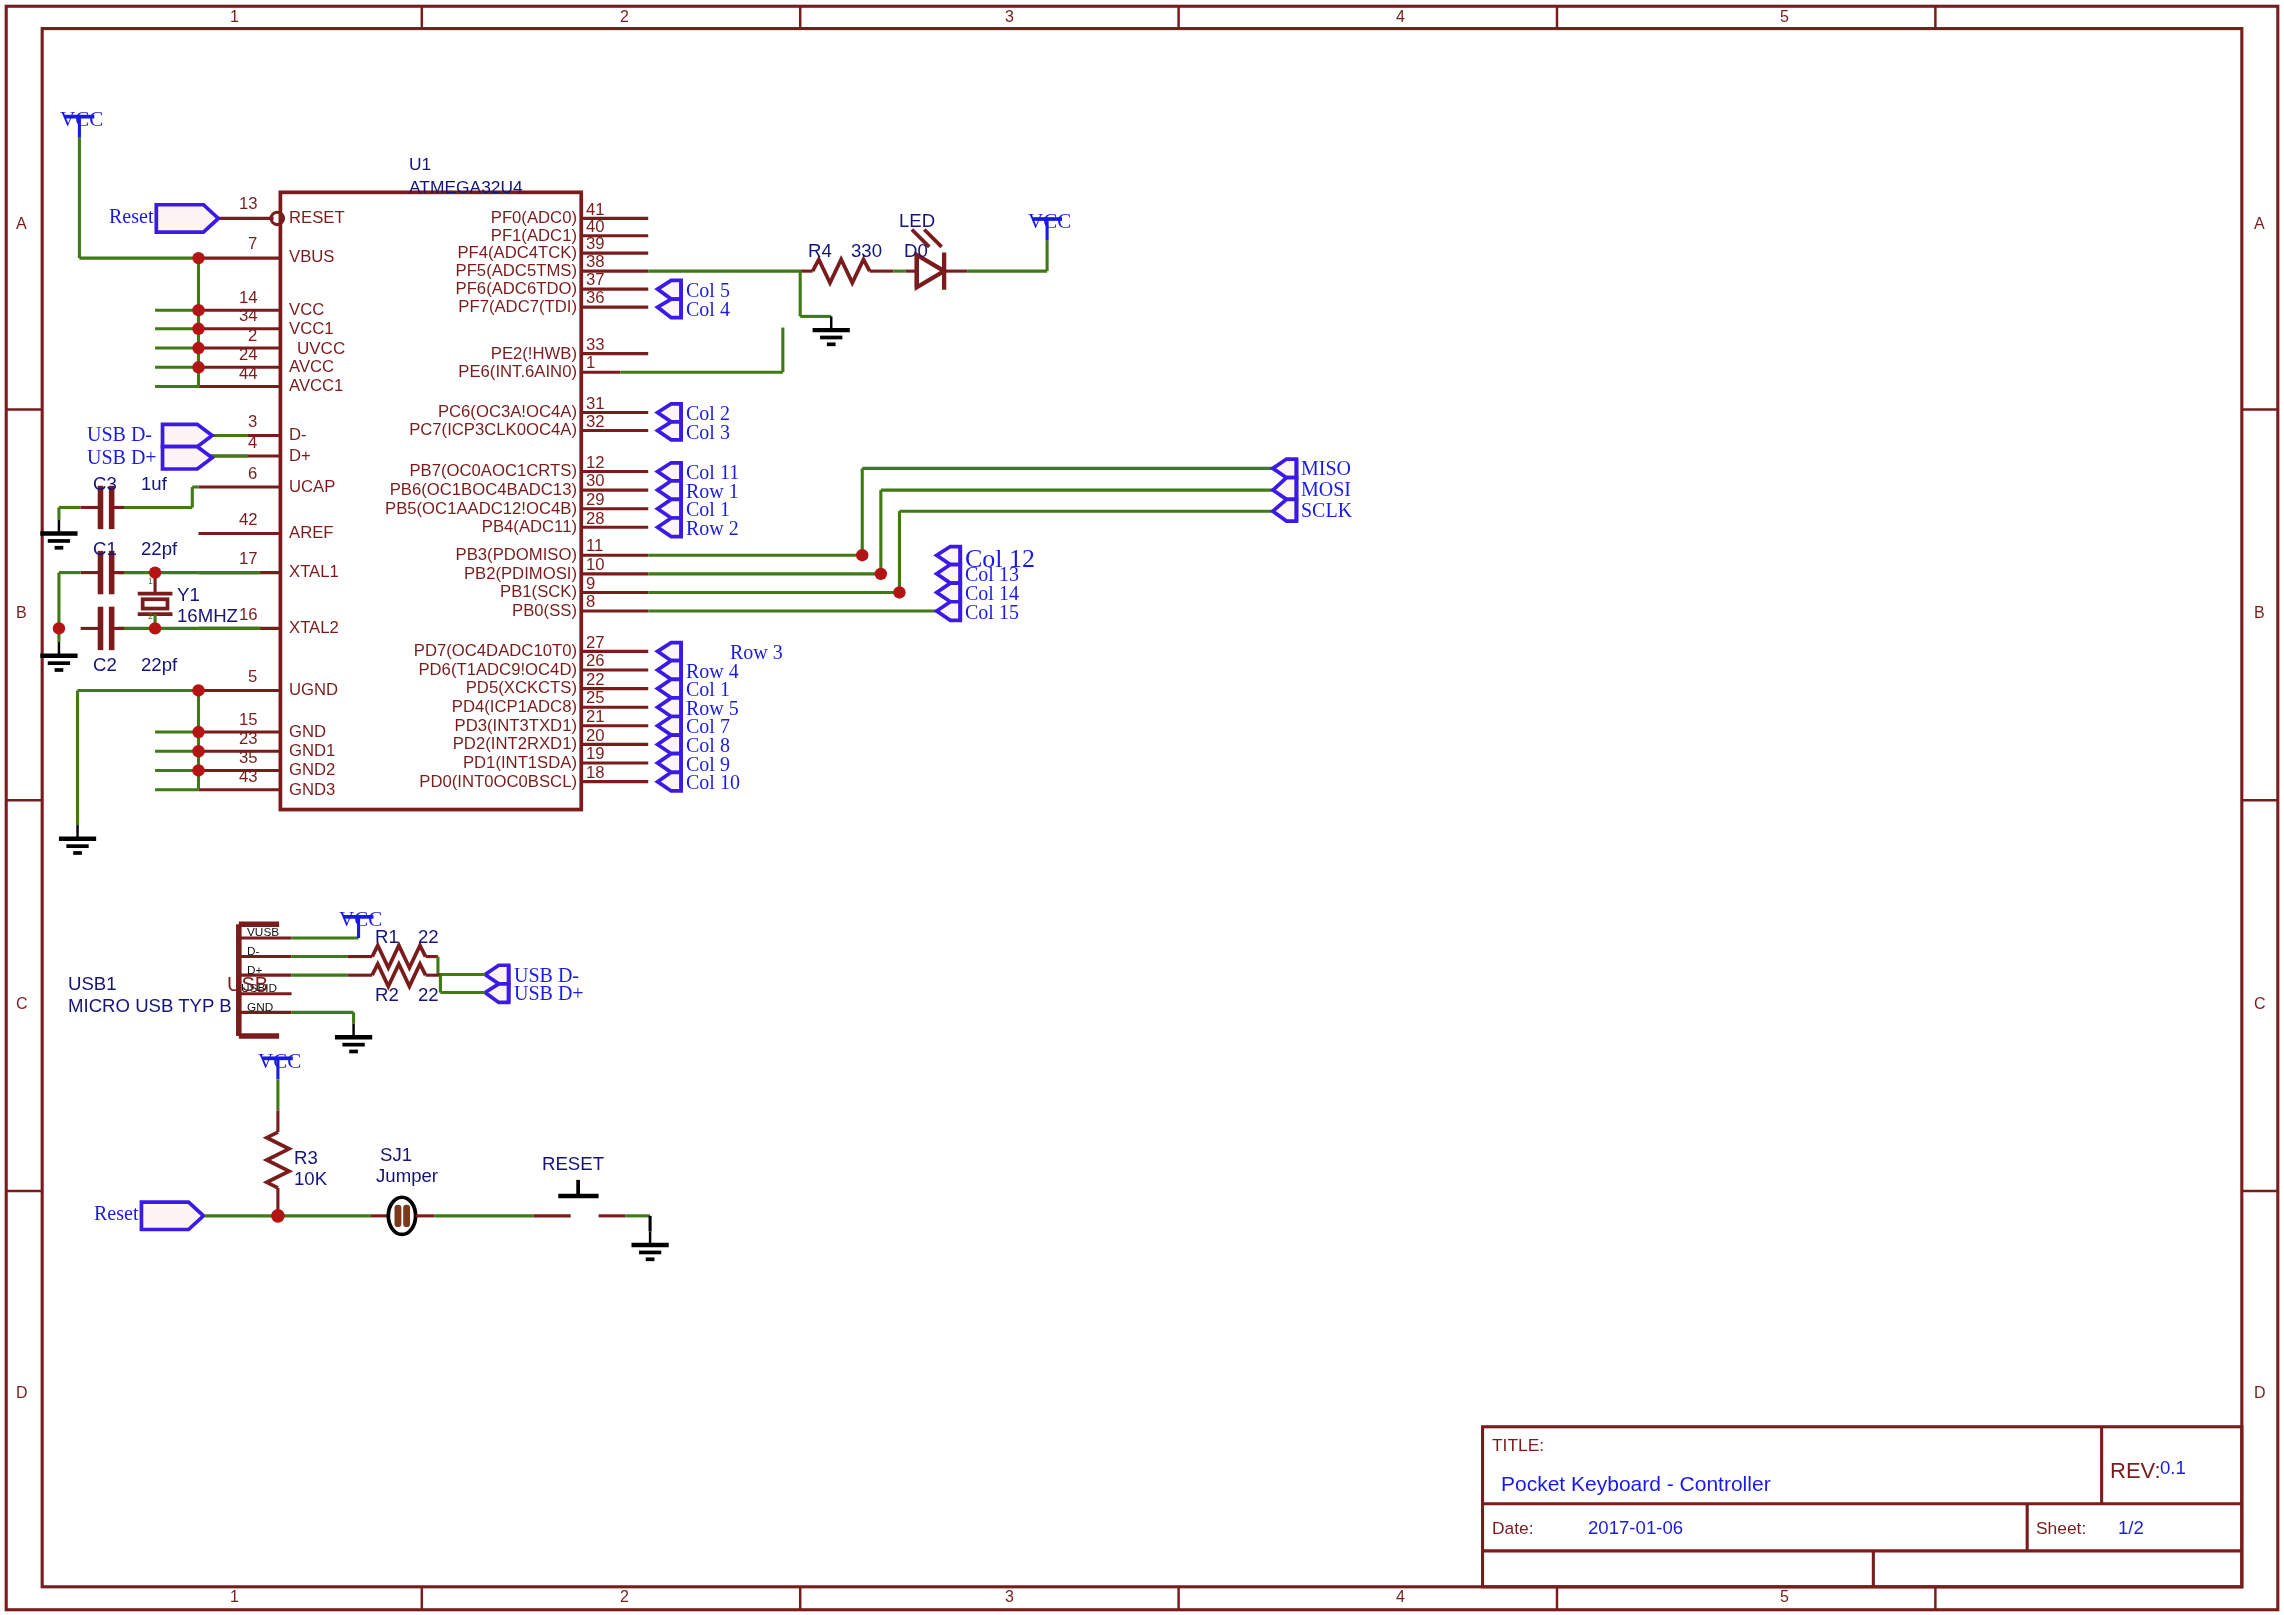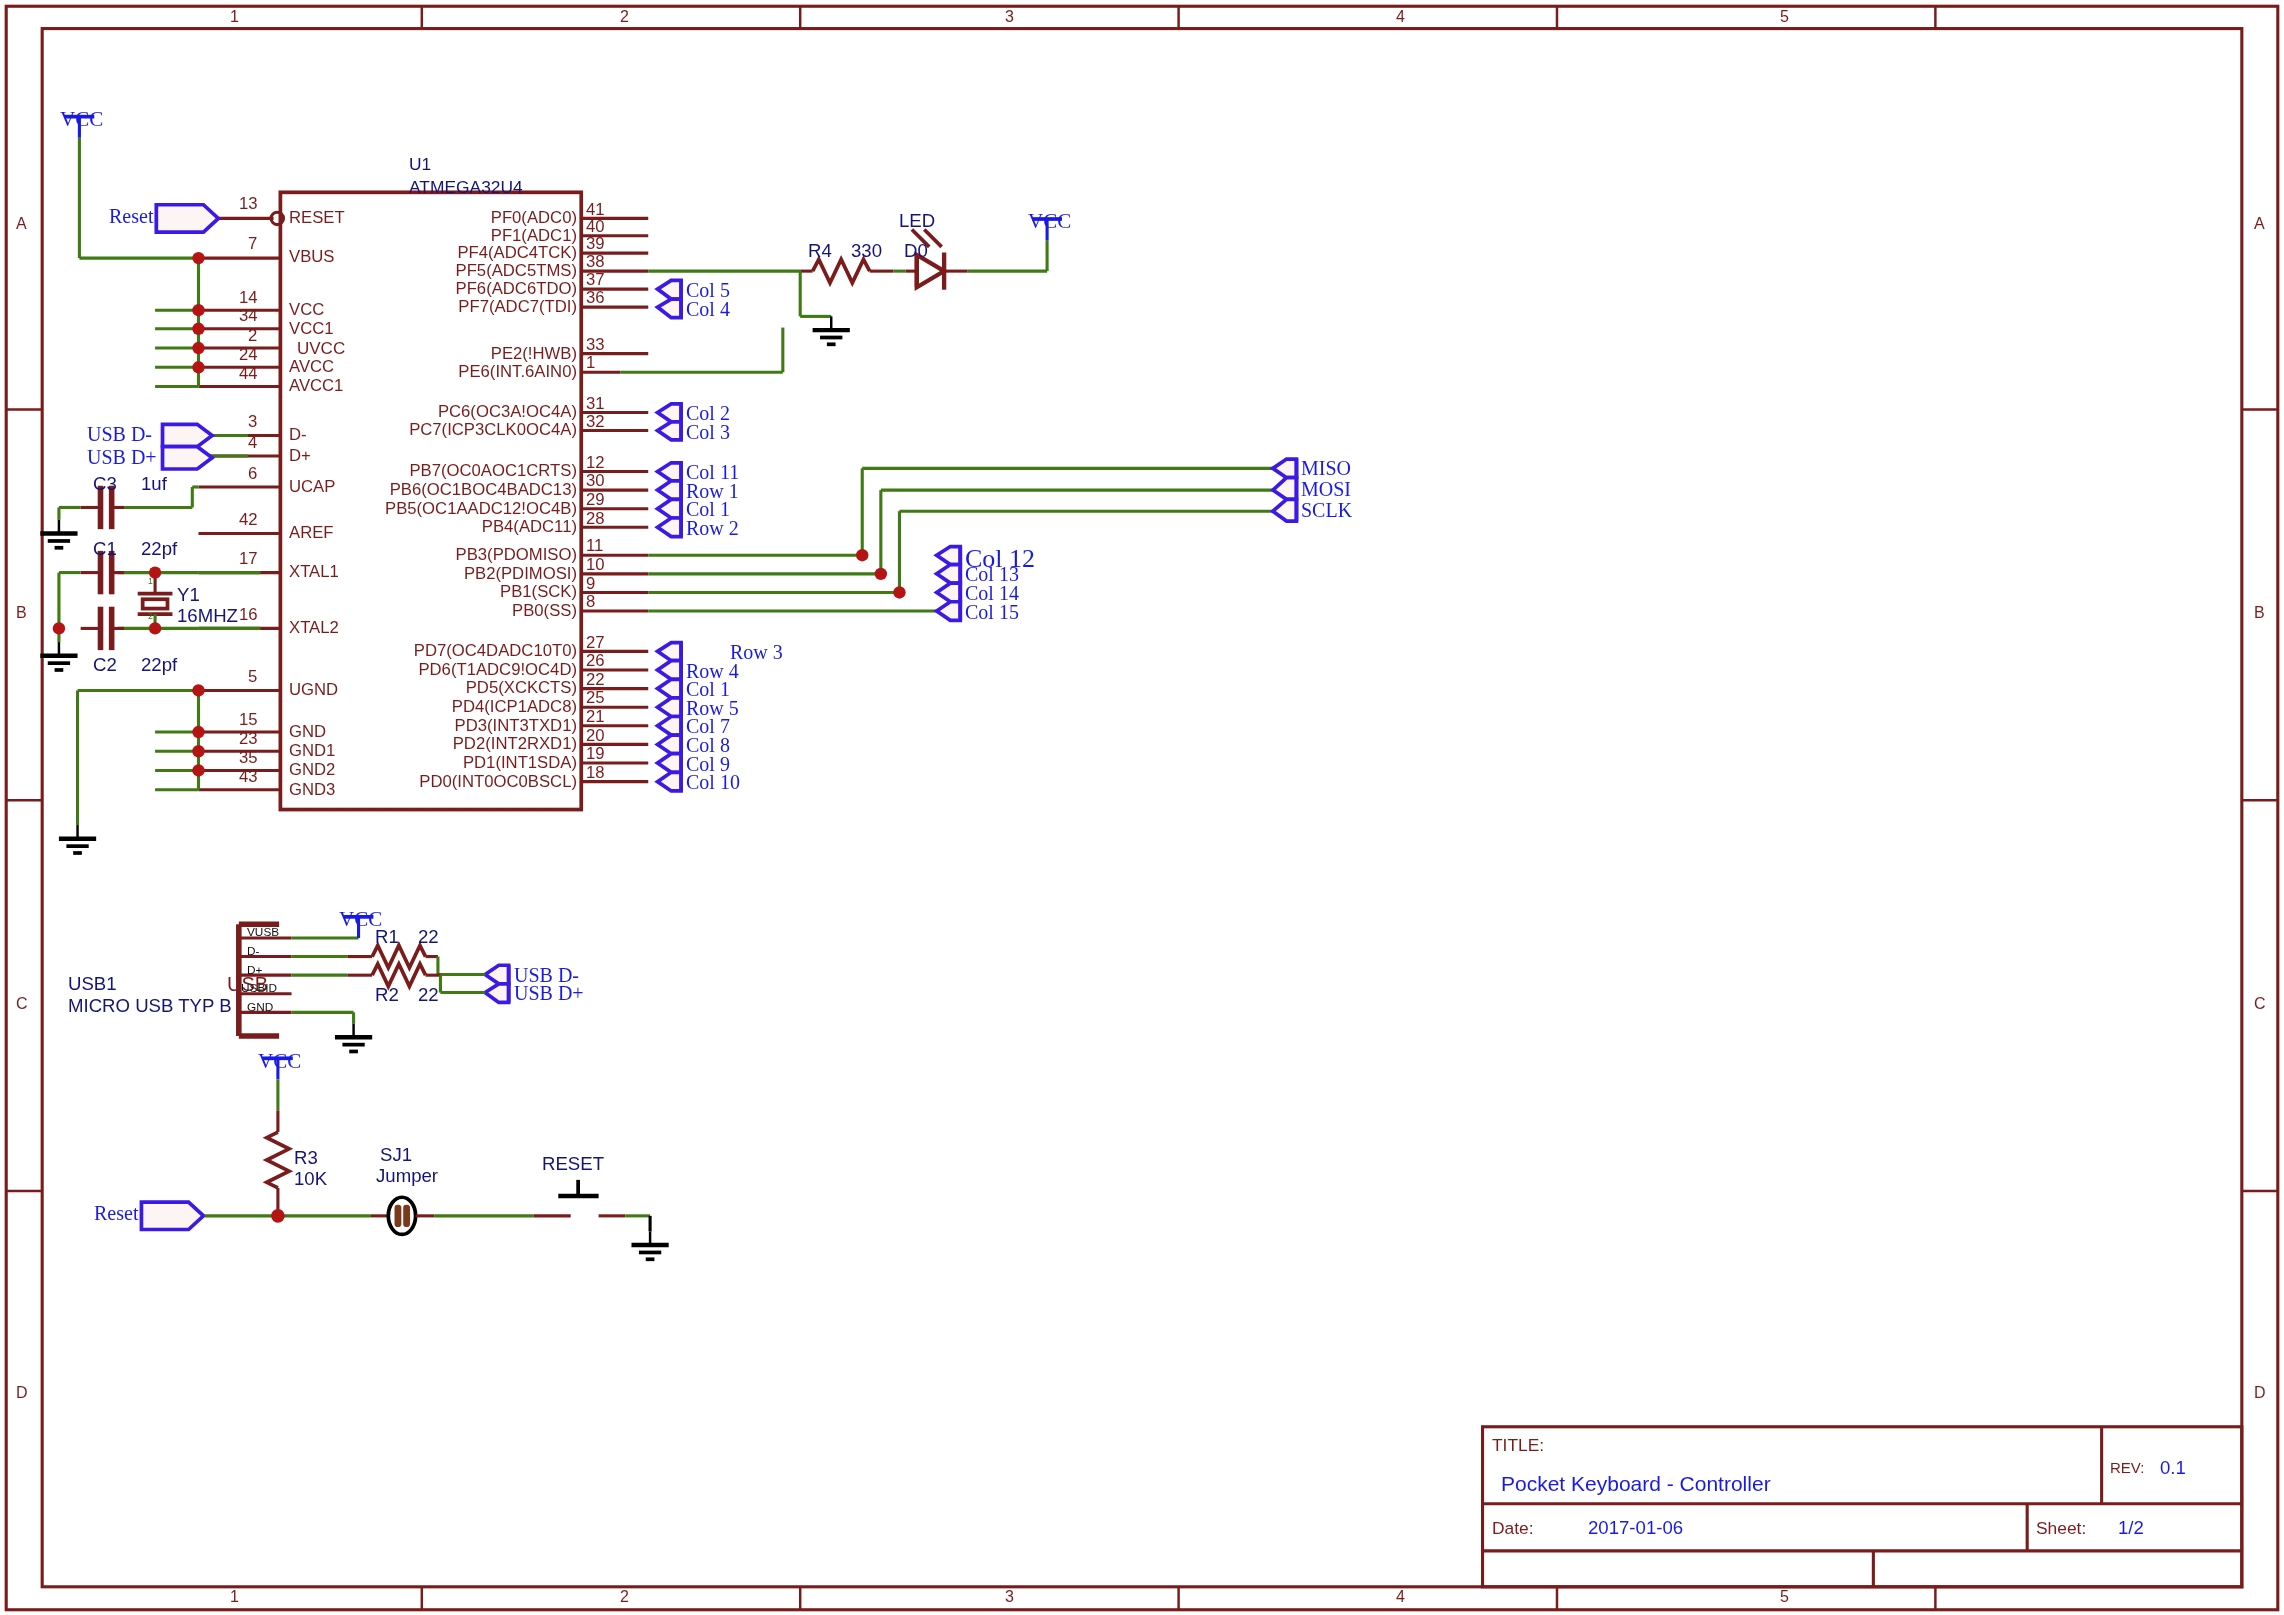--- a/index.html
+++ b/index.html
@@ -533,21 +533,21 @@
 <div class="lbl c-navy" style="left:375px;top:986px;font-size:18.6px;">R2</div>
 <div class="lbl c-navy" style="left:418px;top:986px;font-size:18.6px;">22</div>
 <div class="lbl c-navy" style="left:294px;top:1149px;font-size:18.6px;">R3</div>
 <div class="lbl c-navy" style="left:294px;top:1170px;font-size:18.6px;">10K</div>
 <div class="lbl c-navy" style="left:380px;top:1146px;font-size:18.6px;">SJ1</div>
 <div class="lbl c-navy" style="left:376px;top:1167px;font-size:18.6px;">Jumper</div>
 <div class="lbl c-navy" style="left:542px;top:1155px;font-size:18.6px;">RESET</div>
 
 <div class="lbl c-dred" style="left:1492px;top:1437px;font-size:17.4px;">TITLE:</div>
 <div class="lbl c-blue" style="left:1501px;top:1473px;font-size:21px;">Pocket Keyboard - Controller</div>
-<div class="lbl c-dred" style="left:2110px;top:1460px;font-size:15px;">REV:</div>
+<div class="lbl c-dred" style="left:2110px;top:1460px;font-size:22px;">REV:</div>
 <div class="lbl c-blue" style="left:2160px;top:1459px;font-size:18.6px;">0.1</div>
 <div class="lbl c-dred" style="left:1492px;top:1520px;font-size:17.4px;">Date:</div>
 <div class="lbl c-blue" style="left:1588px;top:1519px;font-size:18.6px;">2017-01-06</div>
 <div class="lbl c-dred" style="left:2036px;top:1520px;font-size:17.4px;">Sheet:</div>
 <div class="lbl c-blue" style="left:2118px;top:1519px;font-size:18.6px;">1/2</div>
 
 </div>
 
 
 </body></html>

